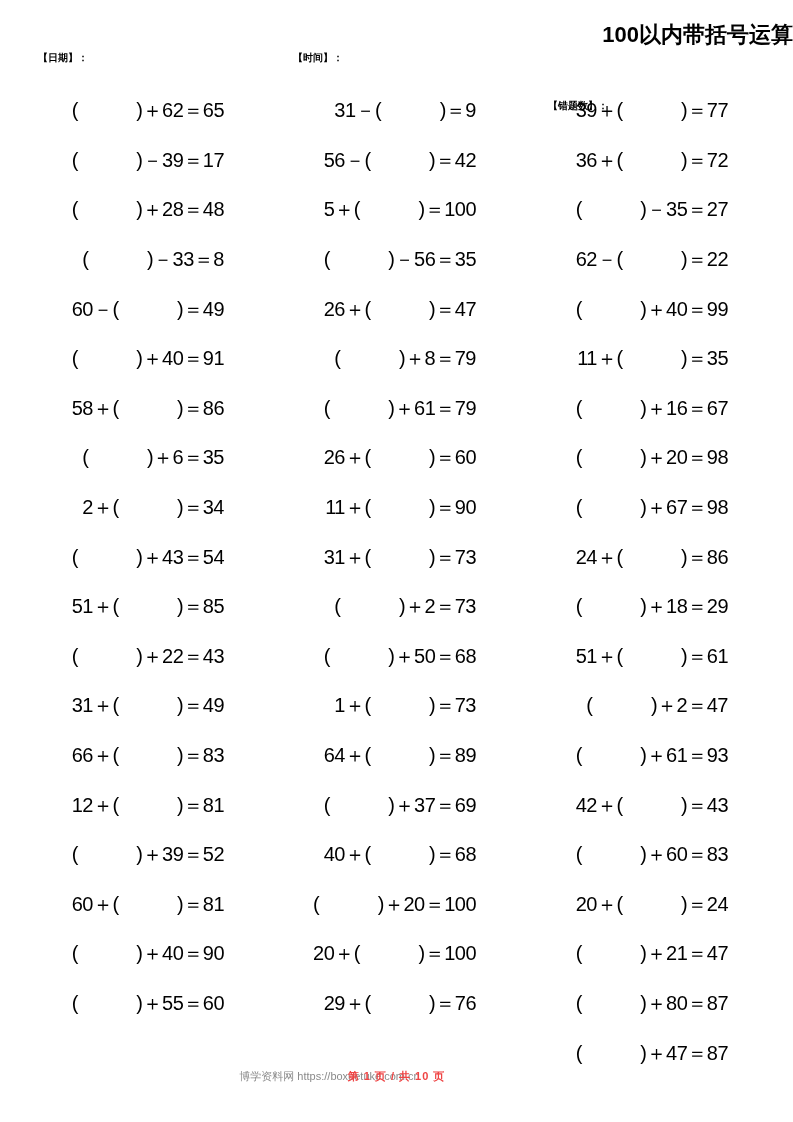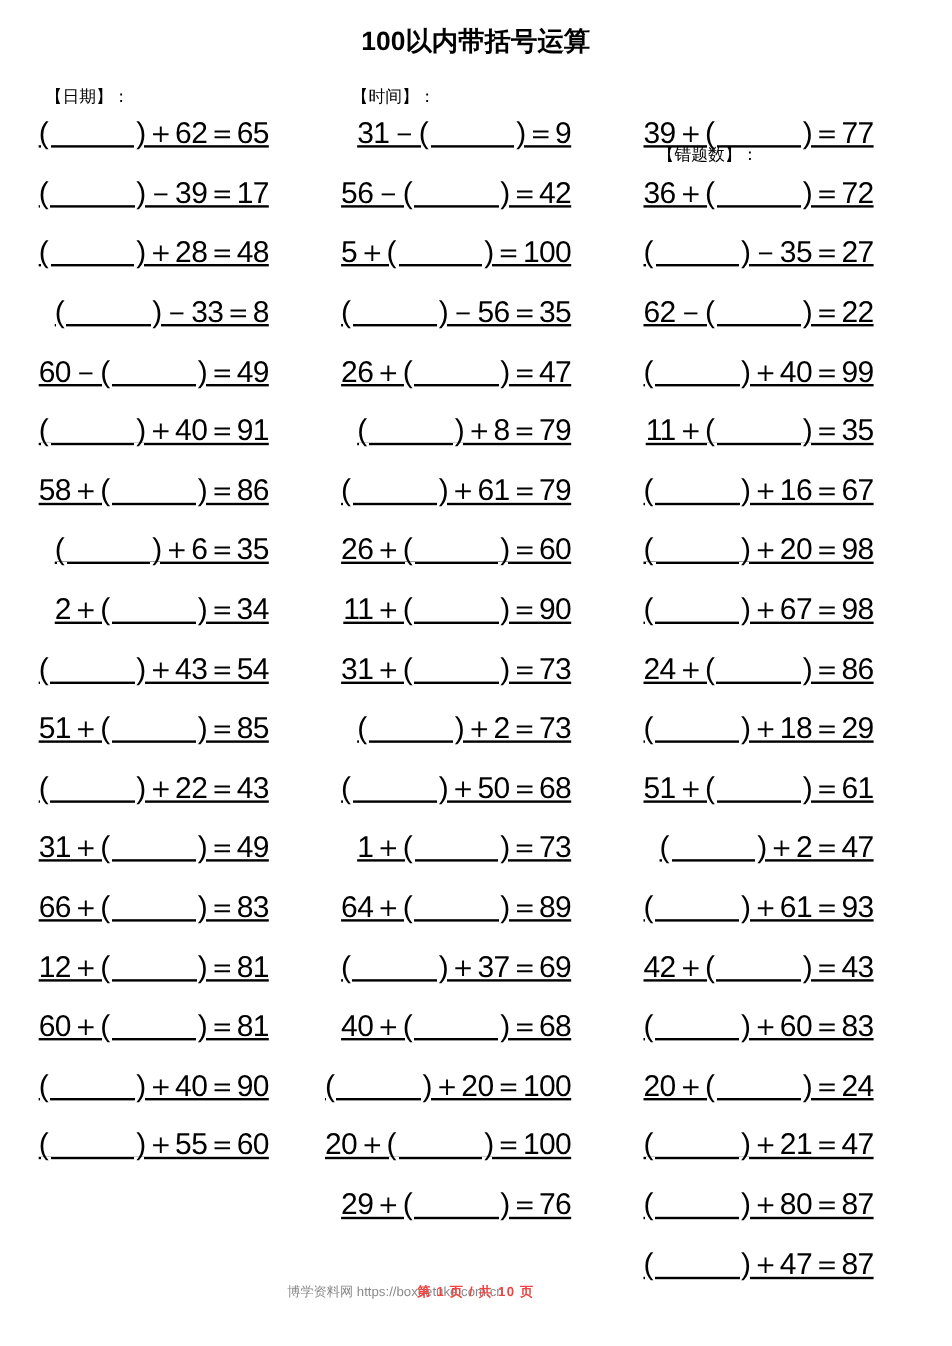--- a/index.html
+++ b/index.html
@@ -1,26 +1,26 @@
 <!DOCTYPE html>
 <html><head>
 <meta charset="utf-8">
 <style>
   html, body { margin: 0; padding: 0; background: #ffffff; }
   body { width: 793px; height: 1122px; position: relative; overflow: hidden; font-family: "Liberation Sans", "DejaVu Sans", sans-serif; color: #000; }
-  .title { position: absolute; top: 20px; left: 0; width: 793px; text-align: center; font-size: 22px; font-weight: bold; letter-spacing: 0px; }
-  .meta { position: absolute; top: 72px; font-size: 14px; font-weight: normal; }
+  .title { position: absolute; top: 20px; left: 0; width: 793px; text-align: right; font-size: 22px; font-weight: bold; letter-spacing: 0px; }
+  .meta { position: absolute; top: 51px; font-size: 10px; font-weight: bold; }
   .meta.m0 { left: 38px; }
   .meta.m1 { left: 293px; }
   .meta.m2 { left: 548px; margin-top: 48px; }
   .col { position: absolute; top: 86px; width: 200px; }
   .col.c0 { left: 48px; }
   .col.c1 { left: 300px; }
   .col.c2 { left: 552px; }
-  .row { height: 49.6px; display: flex; align-items: center; justify-content: flex-end; font-size: 25px; white-space: pre; letter-spacing: -0.5px; padding-right: 24px; text-decoration: underline; }
+  .row { height: 49.6px; display: flex; align-items: center; justify-content: flex-end; font-size: 20px; white-space: pre; letter-spacing: -0.5px; padding-right: 24px; }
   .footer { position: absolute; top: 1069px; left: 0; width: 659px; text-align: center; font-size: 11px; }
   .footer .wm { color: #8a8a8a; }
   .footer .pg { position: absolute; left: 0; width: 793px; top: 0; text-align: center; font-weight: bold; color: #ef4444; letter-spacing: 1px; }
 </style>
 </head>
 <body>
 
 <div class="title">100以内带括号运算</div>
 
 <div class="meta m0">【日期】：</div>
@@ -36,20 +36,21 @@
   <div class="row">(　　　)＋40＝91</div>
   <div class="row">58＋(　　　)＝86</div>
   <div class="row">(　　　)＋6＝35</div>
   <div class="row">2＋(　　　)＝34</div>
   <div class="row">(　　　)＋43＝54</div>
   <div class="row">51＋(　　　)＝85</div>
   <div class="row">(　　　)＋22＝43</div>
   <div class="row">31＋(　　　)＝49</div>
   <div class="row">66＋(　　　)＝83</div>
   <div class="row">12＋(　　　)＝81</div>
+  <div class="row">(　　　)＋39＝52</div>
   <div class="row">60＋(　　　)＝81</div>
   <div class="row">(　　　)＋40＝90</div>
   <div class="row">(　　　)＋55＝60</div>
 </div>
 
 <div class="col c1">
   <div class="row">31－(　　　)＝9</div>
   <div class="row">56－(　　　)＝42</div>
   <div class="row">5＋(　　　)＝100</div>
   <div class="row">(　　　)－56＝35</div>

